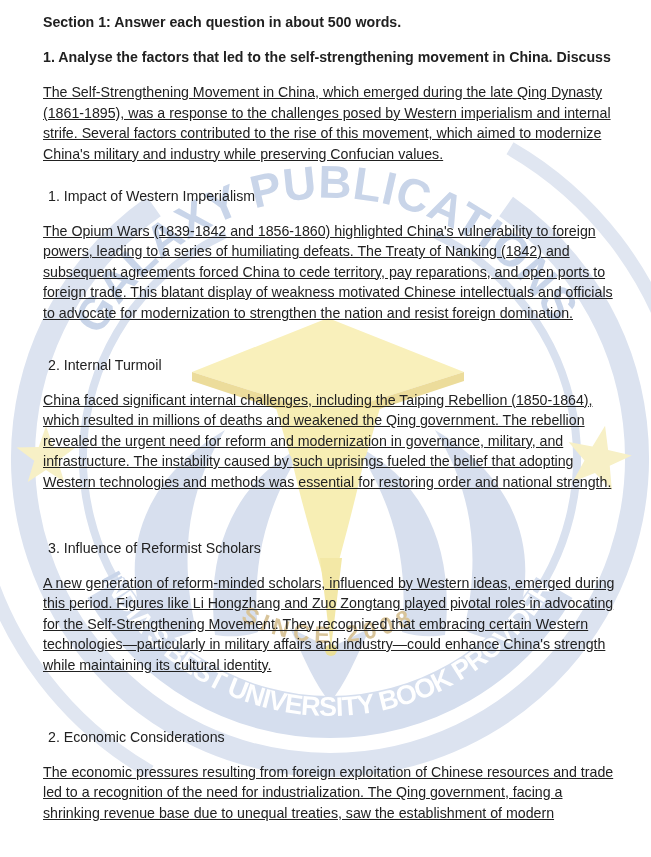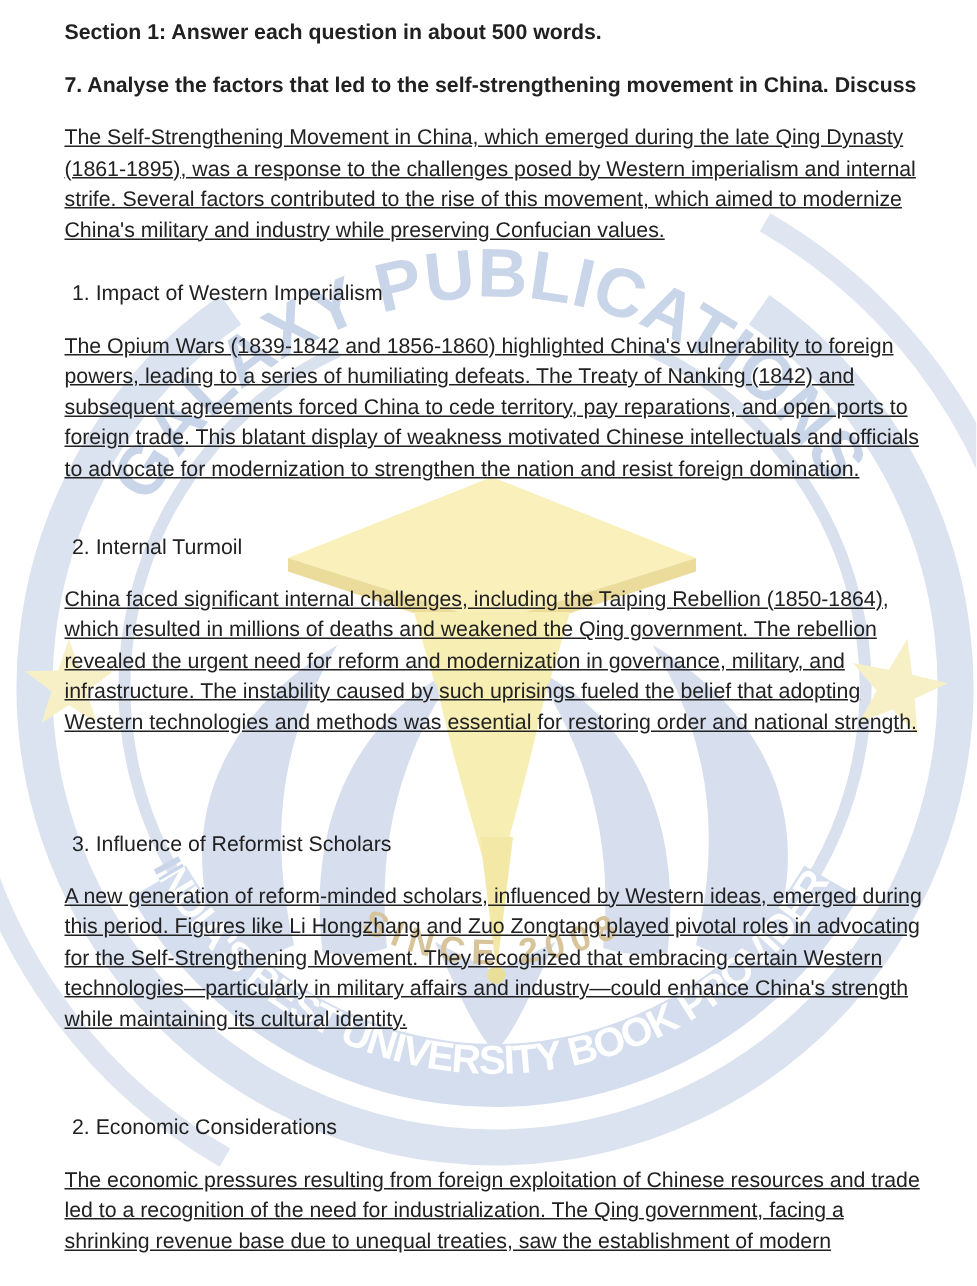--- a/index.html
+++ b/index.html
@@ -43,21 +43,21 @@
     margin: 14px 0 0 0;
     text-decoration: underline;
   }
   .intro-para { margin-top: 15px; }
   .sec-heading {
     margin: 0 0 0 5px;
     font-weight: normal;
   }
   .mt-s1 { margin-top: 22px; }
   .mt-s2 { margin-top: 32px; }
-  .mt-s3 { margin-top: 61px; }
+  .mt-s3 { margin-top: 46px; }
   .mt-s4 { margin-top: 52px; }
 </style>
 </head>
 <body>
 
 <div class="page">
 
   <svg class="watermark" viewBox="0 0 651 857" xmlns="http://www.w3.org/2000/svg" aria-hidden="true">
     <defs>
       <clipPath id="bandClip">
@@ -114,21 +114,21 @@
 
     <text class="wm-arc-text" font-size="23.5" letter-spacing="3" fill="#d8c49a">
       <textPath href="#arcSincePath" startOffset="0" textLength="182" lengthAdjust="spacing">SINCE 2008</textPath>
     </text>
   </svg>
 
   <div class="content">
 
     <p class="doc-title">Section 1: Answer each question in about 500 words.</p>
 
-    <p class="doc-question">7. Analyse the factors that led to the self-strengthening movement in China. Discuss</p>
+    <p class="doc-question">1. Analyse the factors that led to the self-strengthening movement in China. Discuss</p>
 
     <p class="doc-para intro-para">The Self-Strengthening Movement in China, which emerged during the late Qing Dynasty (1861-1895), was a response to the challenges posed by Western imperialism and internal strife. Several factors contributed to the rise of this movement, which aimed to modernize China's military and industry while preserving Confucian values.</p>
 
     <div>
       <p class="sec-heading mt-s1">1. Impact of Western Imperialism</p>
       <p class="doc-para">The Opium Wars (1839-1842 and 1856-1860) highlighted China's vulnerability to foreign powers, leading to a series of humiliating defeats. The Treaty of Nanking (1842) and subsequent agreements forced China to cede territory, pay reparations, and open ports to foreign trade. This blatant display of weakness motivated Chinese intellectuals and officials to advocate for modernization to strengthen the nation and resist foreign domination.</p>
     </div>
 
     <div>
       <p class="sec-heading mt-s2">2. Internal Turmoil</p>

